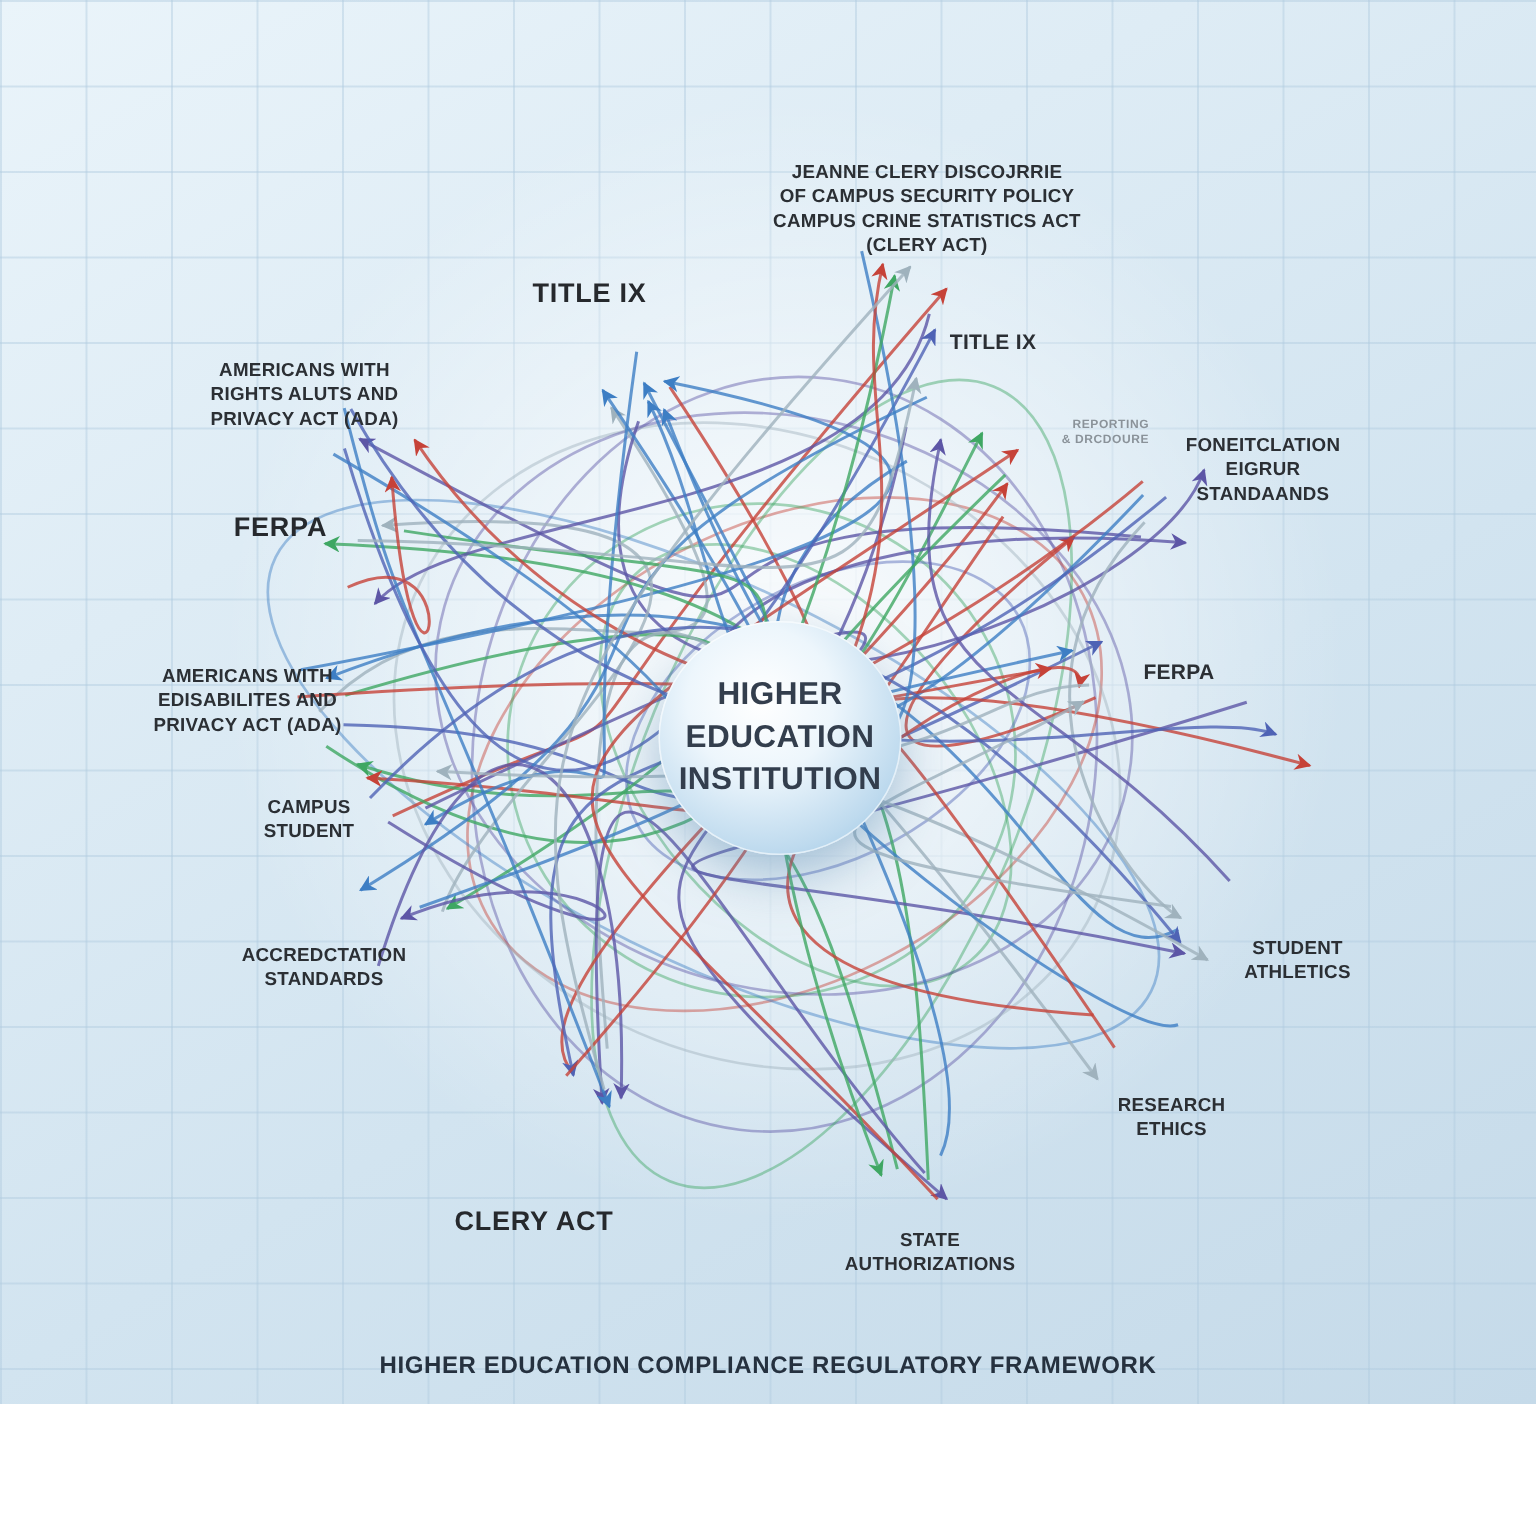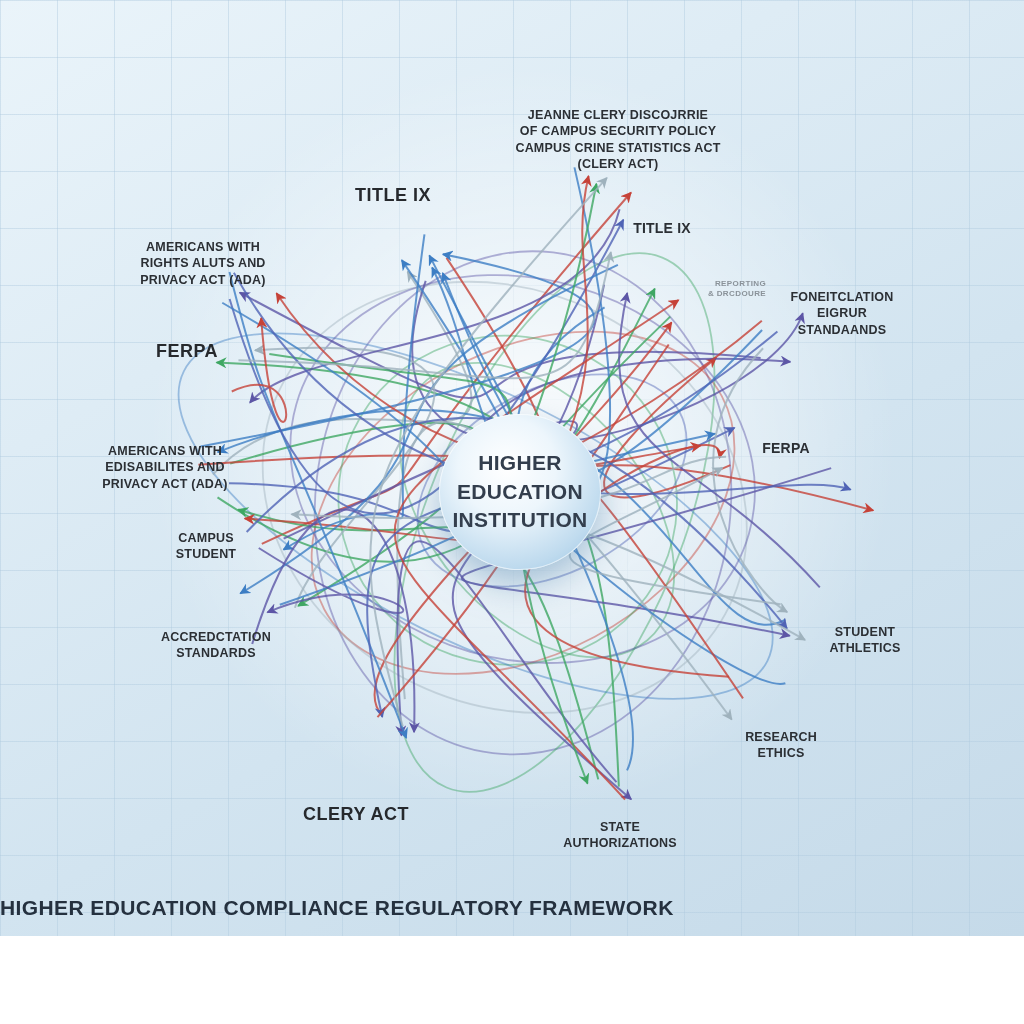--- a/index.html
+++ b/index.html
@@ -39,21 +39,21 @@
     display: flex; align-items: center; justify-content: center;
     z-index: 3;
   }
   #center-label {
     white-space: pre-line; text-align: center;
     font-weight: bold; font-size: 21px; color: #333e4d;
     letter-spacing: 0.3px; line-height: 1.35;
   }
   #caption {
     position: absolute; left: 0; right: 0; bottom: 16px; z-index: 4;
-    text-align: left; font-weight: bold; font-size: 21px;
+    text-align: center; font-weight: bold; font-size: 16px;
     color: #25313f; letter-spacing: 0.4px;
   }
 </style>
 </head>
 <body>
 
 <div id="canvas">
 
   <svg id="edges" width="1024" height="1024" viewBox="0 0 1024 1024">
       <defs>

